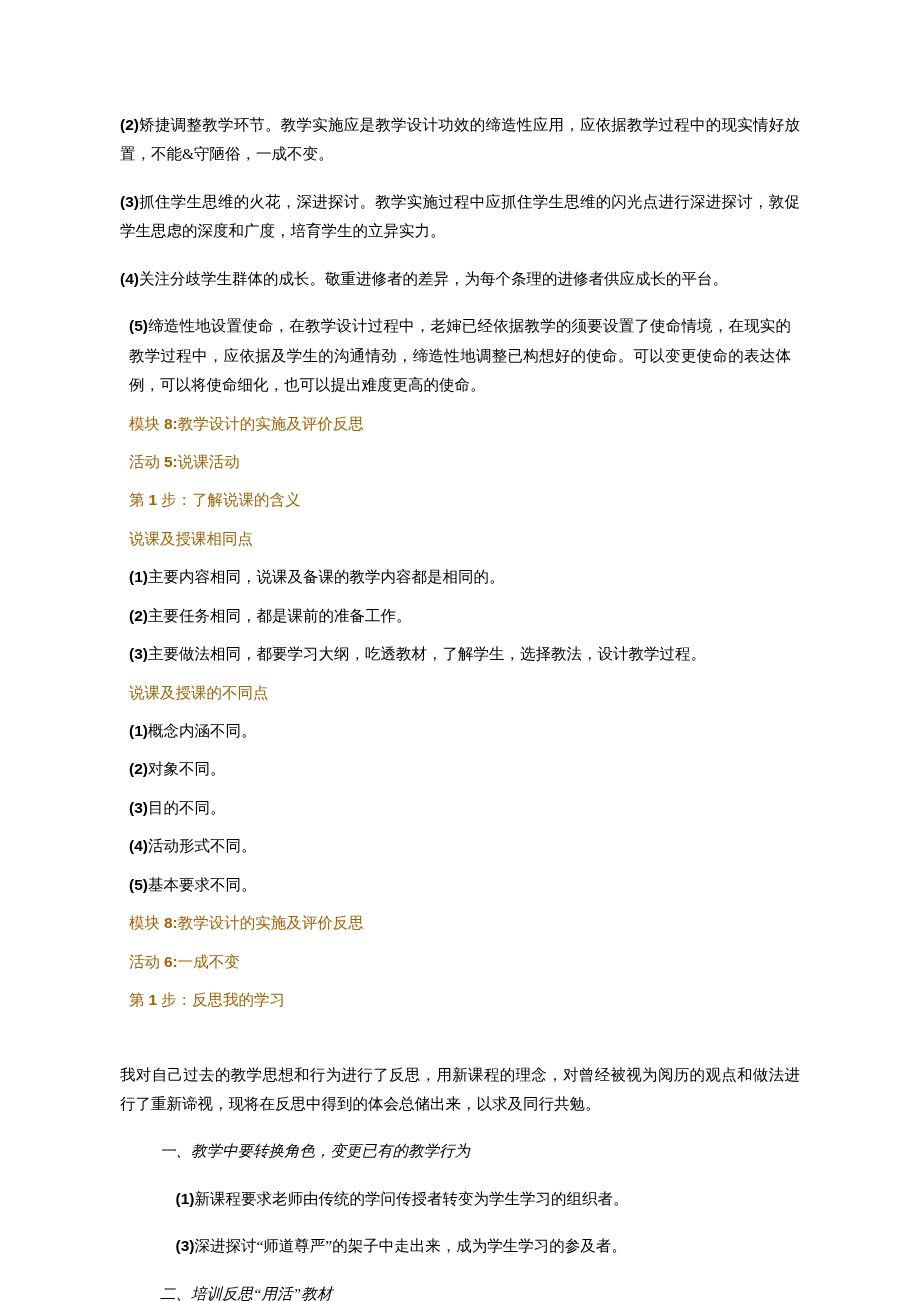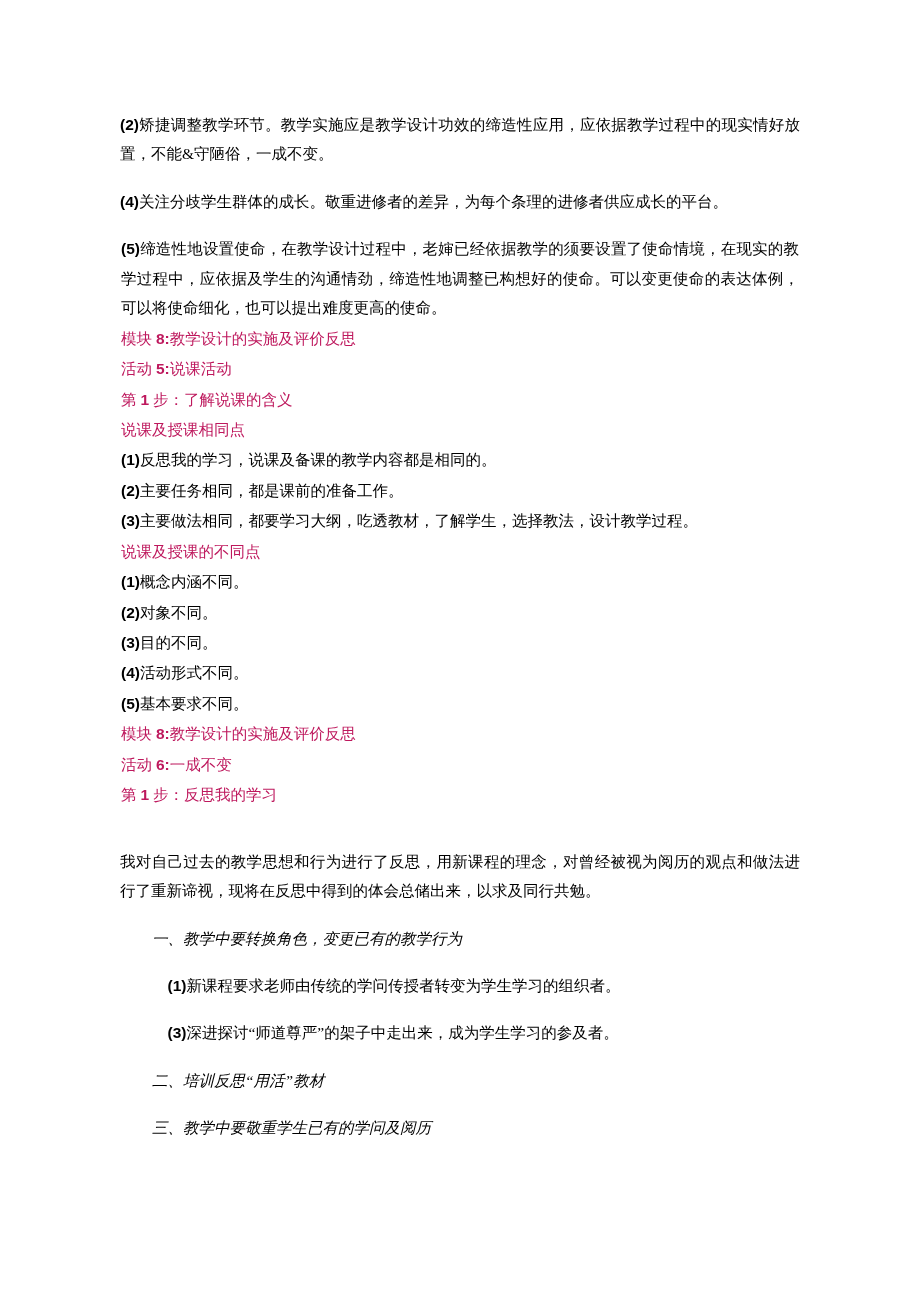--- a/index.html
+++ b/index.html
@@ -21,24 +21,24 @@
   }
   .para {
     margin: 0 0 18px 0;
     text-align: justify;
   }
   .bold {
     font-family: Arial, "Helvetica", sans-serif;
     font-weight: bold;
   }
   .red {
-    color: #be185d;
+    color: #a16207;
   }
   .line {
-    margin: 1px;
+    margin: 9px;
     text-align: justify;
   }
   .spacer {
     height: 36px;
   }
   .indent1 {
     padding-left: 2em;
     font-style: italic;
   }
   .indent2 {
@@ -50,20 +50,23 @@
 </style>
 </head>
 <body>
 
 <div class="page">
 
   <p class="para">
     <span class="bold">(2)</span><span>矫捷调整教学环节。教学实施应是教学设计功效的缔造性应用，应依据教学过程中的现实情好放置，不能&amp;守陋俗，一成不变。</span>
   </p>
 
+  <p class="para">
+    <span class="bold">(3)</span><span>抓住学生思维的火花，深进探讨。教学实施过程中应抓住学生思维的闪光点进行深进探讨，敦促学生思虑的深度和广度，培育学生的立异实力。</span>
+  </p>
 
   <p class="para">
     <span class="bold">(4)</span><span>关注分歧学生群体的成长。敬重进修者的差异，为每个条理的进修者供应成长的平台。</span>
   </p>
 
   <p class="line">
     <span class="bold">(5)</span><span>缔造性地设置使命，在教学设计过程中，老婶已经依据教学的须要设置了使命情境，在现实的教学过程中，应依据及学生的沟通情劲，缔造性地调整已构想好的使命。可以变更使命的表达体例，可以将使命细化，也可以提出难度更高的使命。</span>
   </p>
 
   <p class="line red">
@@ -73,21 +76,21 @@
   <p class="line red">
     <span>活动 </span><span class="bold">5:</span><span>说课活动</span>
   </p>
 
   <p class="line red">
     <span>第 </span><span class="bold">1</span><span> 步：了解说课的含义</span>
   </p>
 
   <p class="line red">说课及授课相同点</p>
 
-  <p class="line"><span class="bold">(1)</span><span>反思我的学习，说课及备课的教学内容都是相同的。</span></p>
+  <p class="line"><span class="bold">(1)</span><span>主要内容相同，说课及备课的教学内容都是相同的。</span></p>
   <p class="line"><span class="bold">(2)</span><span>主要任务相同，都是课前的准备工作。</span></p>
   <p class="line"><span class="bold">(3)</span><span>主要做法相同，都要学习大纲，吃透教材，了解学生，选择教法，设计教学过程。</span></p>
 
   <p class="line red">说课及授课的不同点</p>
 
   <p class="line"><span class="bold">(1)</span><span>概念内涵不同。</span></p>
   <p class="line"><span class="bold">(2)</span><span>对象不同。</span></p>
   <p class="line"><span class="bold">(3)</span><span>目的不同。</span></p>
   <p class="line"><span class="bold">(4)</span><span>活动形式不同。</span></p>
   <p class="line"><span class="bold">(5)</span><span>基本要求不同。</span></p>

